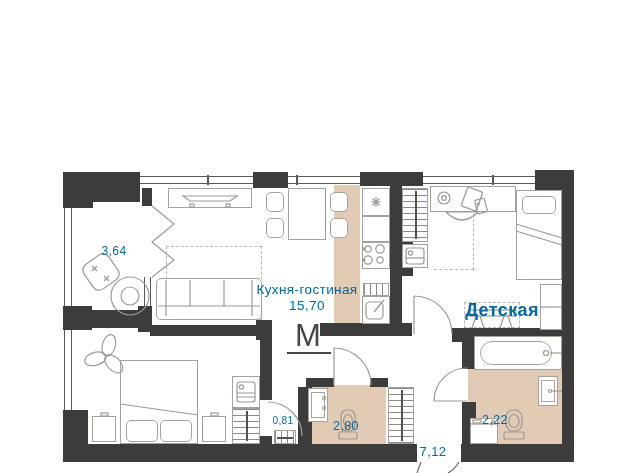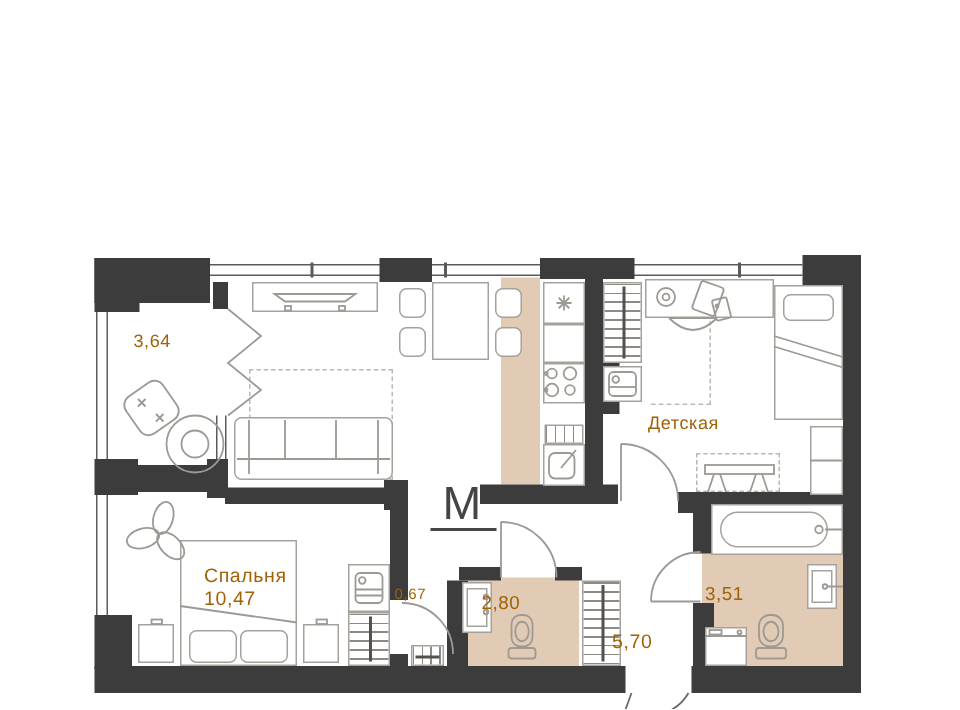--- a/index.html
+++ b/index.html
@@ -15,21 +15,21 @@
   .floor{position:absolute;background:#e2cbb4;}
   .furn{position:absolute;box-sizing:border-box;background:#fff;border:1.2px solid #a6a29b;}
   .round{border-radius:5px;}
   .dash{position:absolute;box-sizing:border-box;border:1.2px dashed #bcb8b1;background:transparent;}
   .hatchH{position:absolute;box-sizing:border-box;border:1.2px solid #a6a29b;background:#fff;
      background-image:repeating-linear-gradient(180deg,#8d8983 0 1px,transparent 1px 6px);}
   .hatchV{position:absolute;box-sizing:border-box;border:1.2px solid #a6a29b;background:#fff;
      background-image:repeating-linear-gradient(90deg,#8d8983 0 1px,transparent 1px 6px);}
   .railv{position:absolute;left:50%;top:2px;bottom:2px;width:1.5px;background:#55524e;}
   .railh{position:absolute;top:50%;left:2px;right:2px;height:1.5px;background:#55524e;}
-  .lbl{position:absolute;color:#a16207;text-align:left;letter-spacing:.4px;line-height:1.15;}
+  .lbl{position:absolute;color:#0369a1;text-align:center;letter-spacing:.4px;line-height:1.15;margin-top:24px;}
   .area{white-space:nowrap;}
   #badge-letter{position:absolute;left:284px;top:318px;width:48px;text-align:center;
      font-size:31px;color:#454545;font-weight:400;}
   #badge-rule{position:absolute;left:287px;top:352px;width:44px;height:2px;background:#454545;}
   #badge-total{position:absolute;left:278px;top:354px;width:60px;text-align:center;
      font-size:19px;color:#454545;letter-spacing:.5px;}
   svg.overlay{position:absolute;left:0;top:0;pointer-events:none;}
 </style>
 </head>
 <body>
@@ -237,31 +237,31 @@
       <path d="M406,258 h18"></path>
     </g>
     <g>
       <rect x="101" y="413" width="7" height="3"></rect>
         <rect x="211" y="413" width="7" height="3"></rect>
     </g>
   </svg>
 
   <div class="lbl" style="left:89px;top:221px;width:50px;font-size:12px;"><span class="area">3,64</span></div>
 
-
-  <div class="lbl" style="left:432px;top:276px;width:100px;font-size:12px;">
+  <div class="lbl" style="left:232px;top:258px;width:150px;font-size:13.5px;">
+    <div>Кухня-гостиная</div>
+    <div class="area">15,70</div>
+  </div>
+
+  <div class="lbl" style="left:452px;top:276px;width:100px;font-size:18px;font-weight:bold;">
     <div>Детская</div>
   </div>
 
-  <div class="lbl" style="left:136px;top:377px;width:100px;font-size:13px;">
-    <div>Спальня</div>
-    <div class="area">10,47</div>
-  </div>
-
-  <div class="lbl" style="left:263px;top:391px;width:40px;font-size:10px;"><span class="area">0,67</span></div>
+
+  <div class="lbl" style="left:263px;top:391px;width:40px;font-size:10px;"><span class="area">0,81</span></div>
   <div class="lbl" style="left:321px;top:395px;width:50px;font-size:12.5px;"><span class="area">2,80</span></div>
-  <div class="lbl" style="left:408px;top:421px;width:50px;font-size:13px;"><span class="area">5,70</span></div>
-  <div class="lbl" style="left:470px;top:389px;width:50px;font-size:12.5px;"><span class="area">3,51</span></div>
+  <div class="lbl" style="left:408px;top:421px;width:50px;font-size:13px;"><span class="area">7,12</span></div>
+  <div class="lbl" style="left:470px;top:389px;width:50px;font-size:12.5px;"><span class="area">2,22</span></div>
 
   <div id="badge-letter">М</div>
   <div id="badge-rule"></div>
 
 </div>
 
 </body></html>

